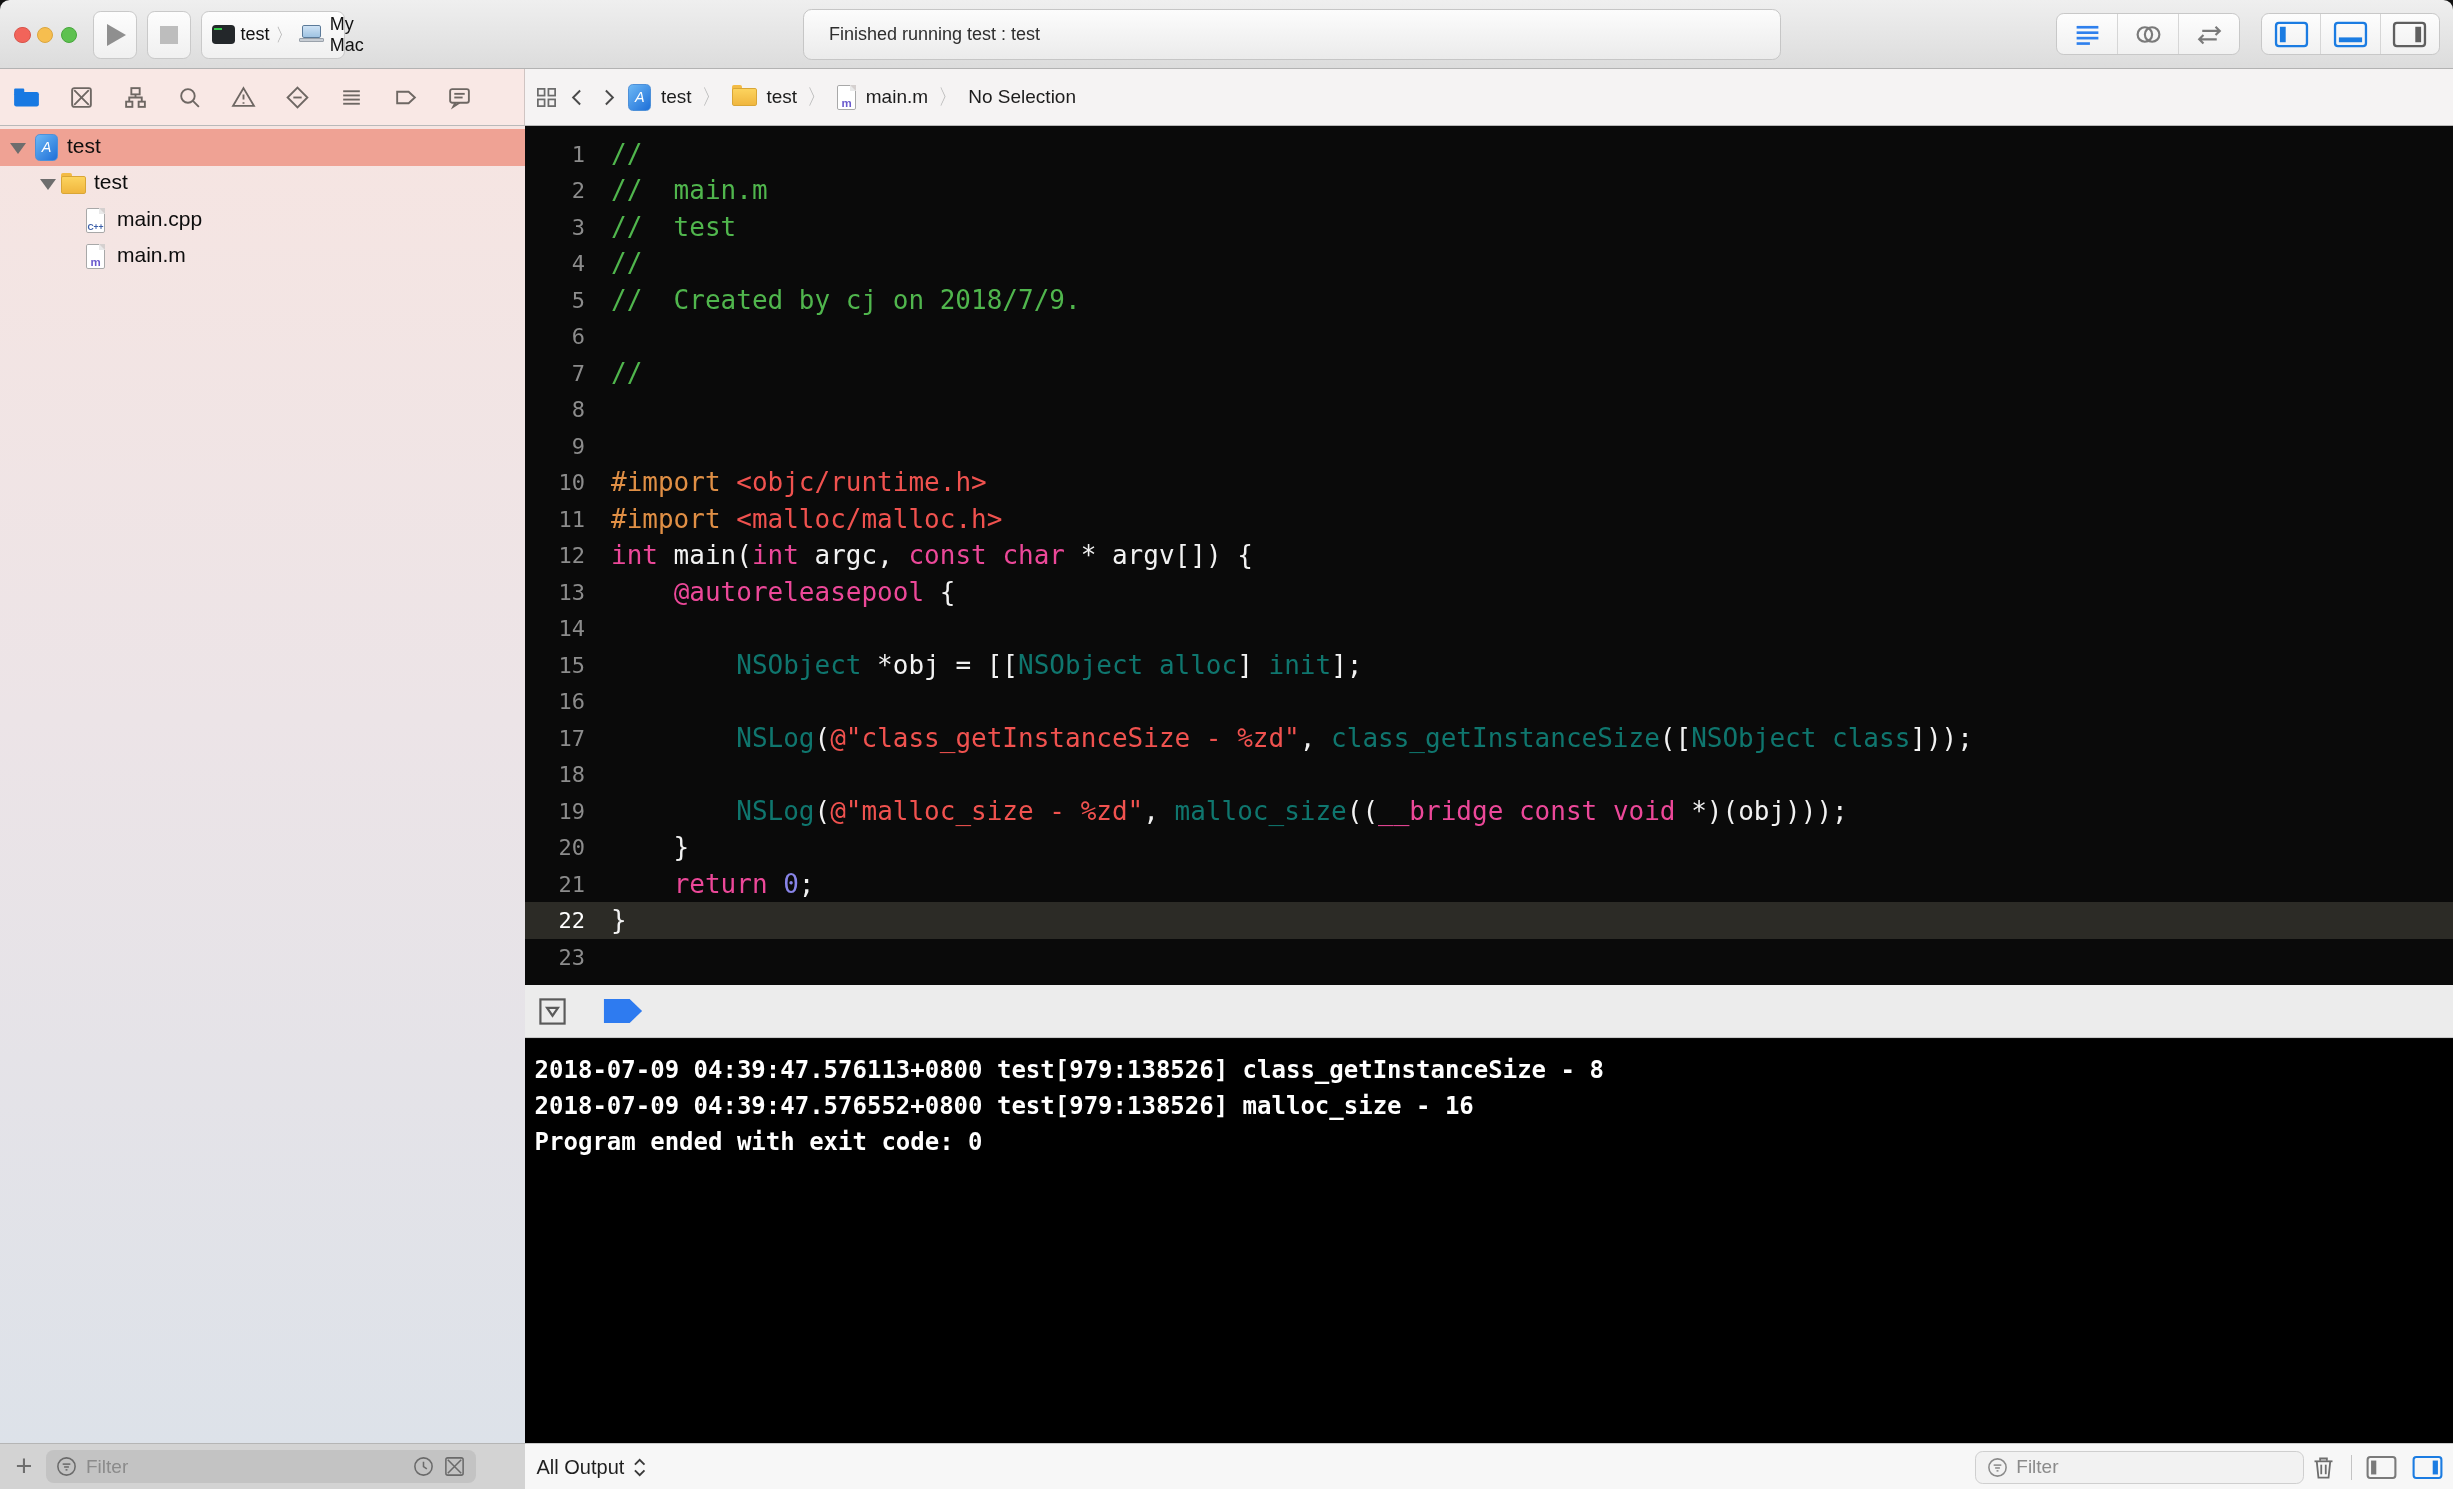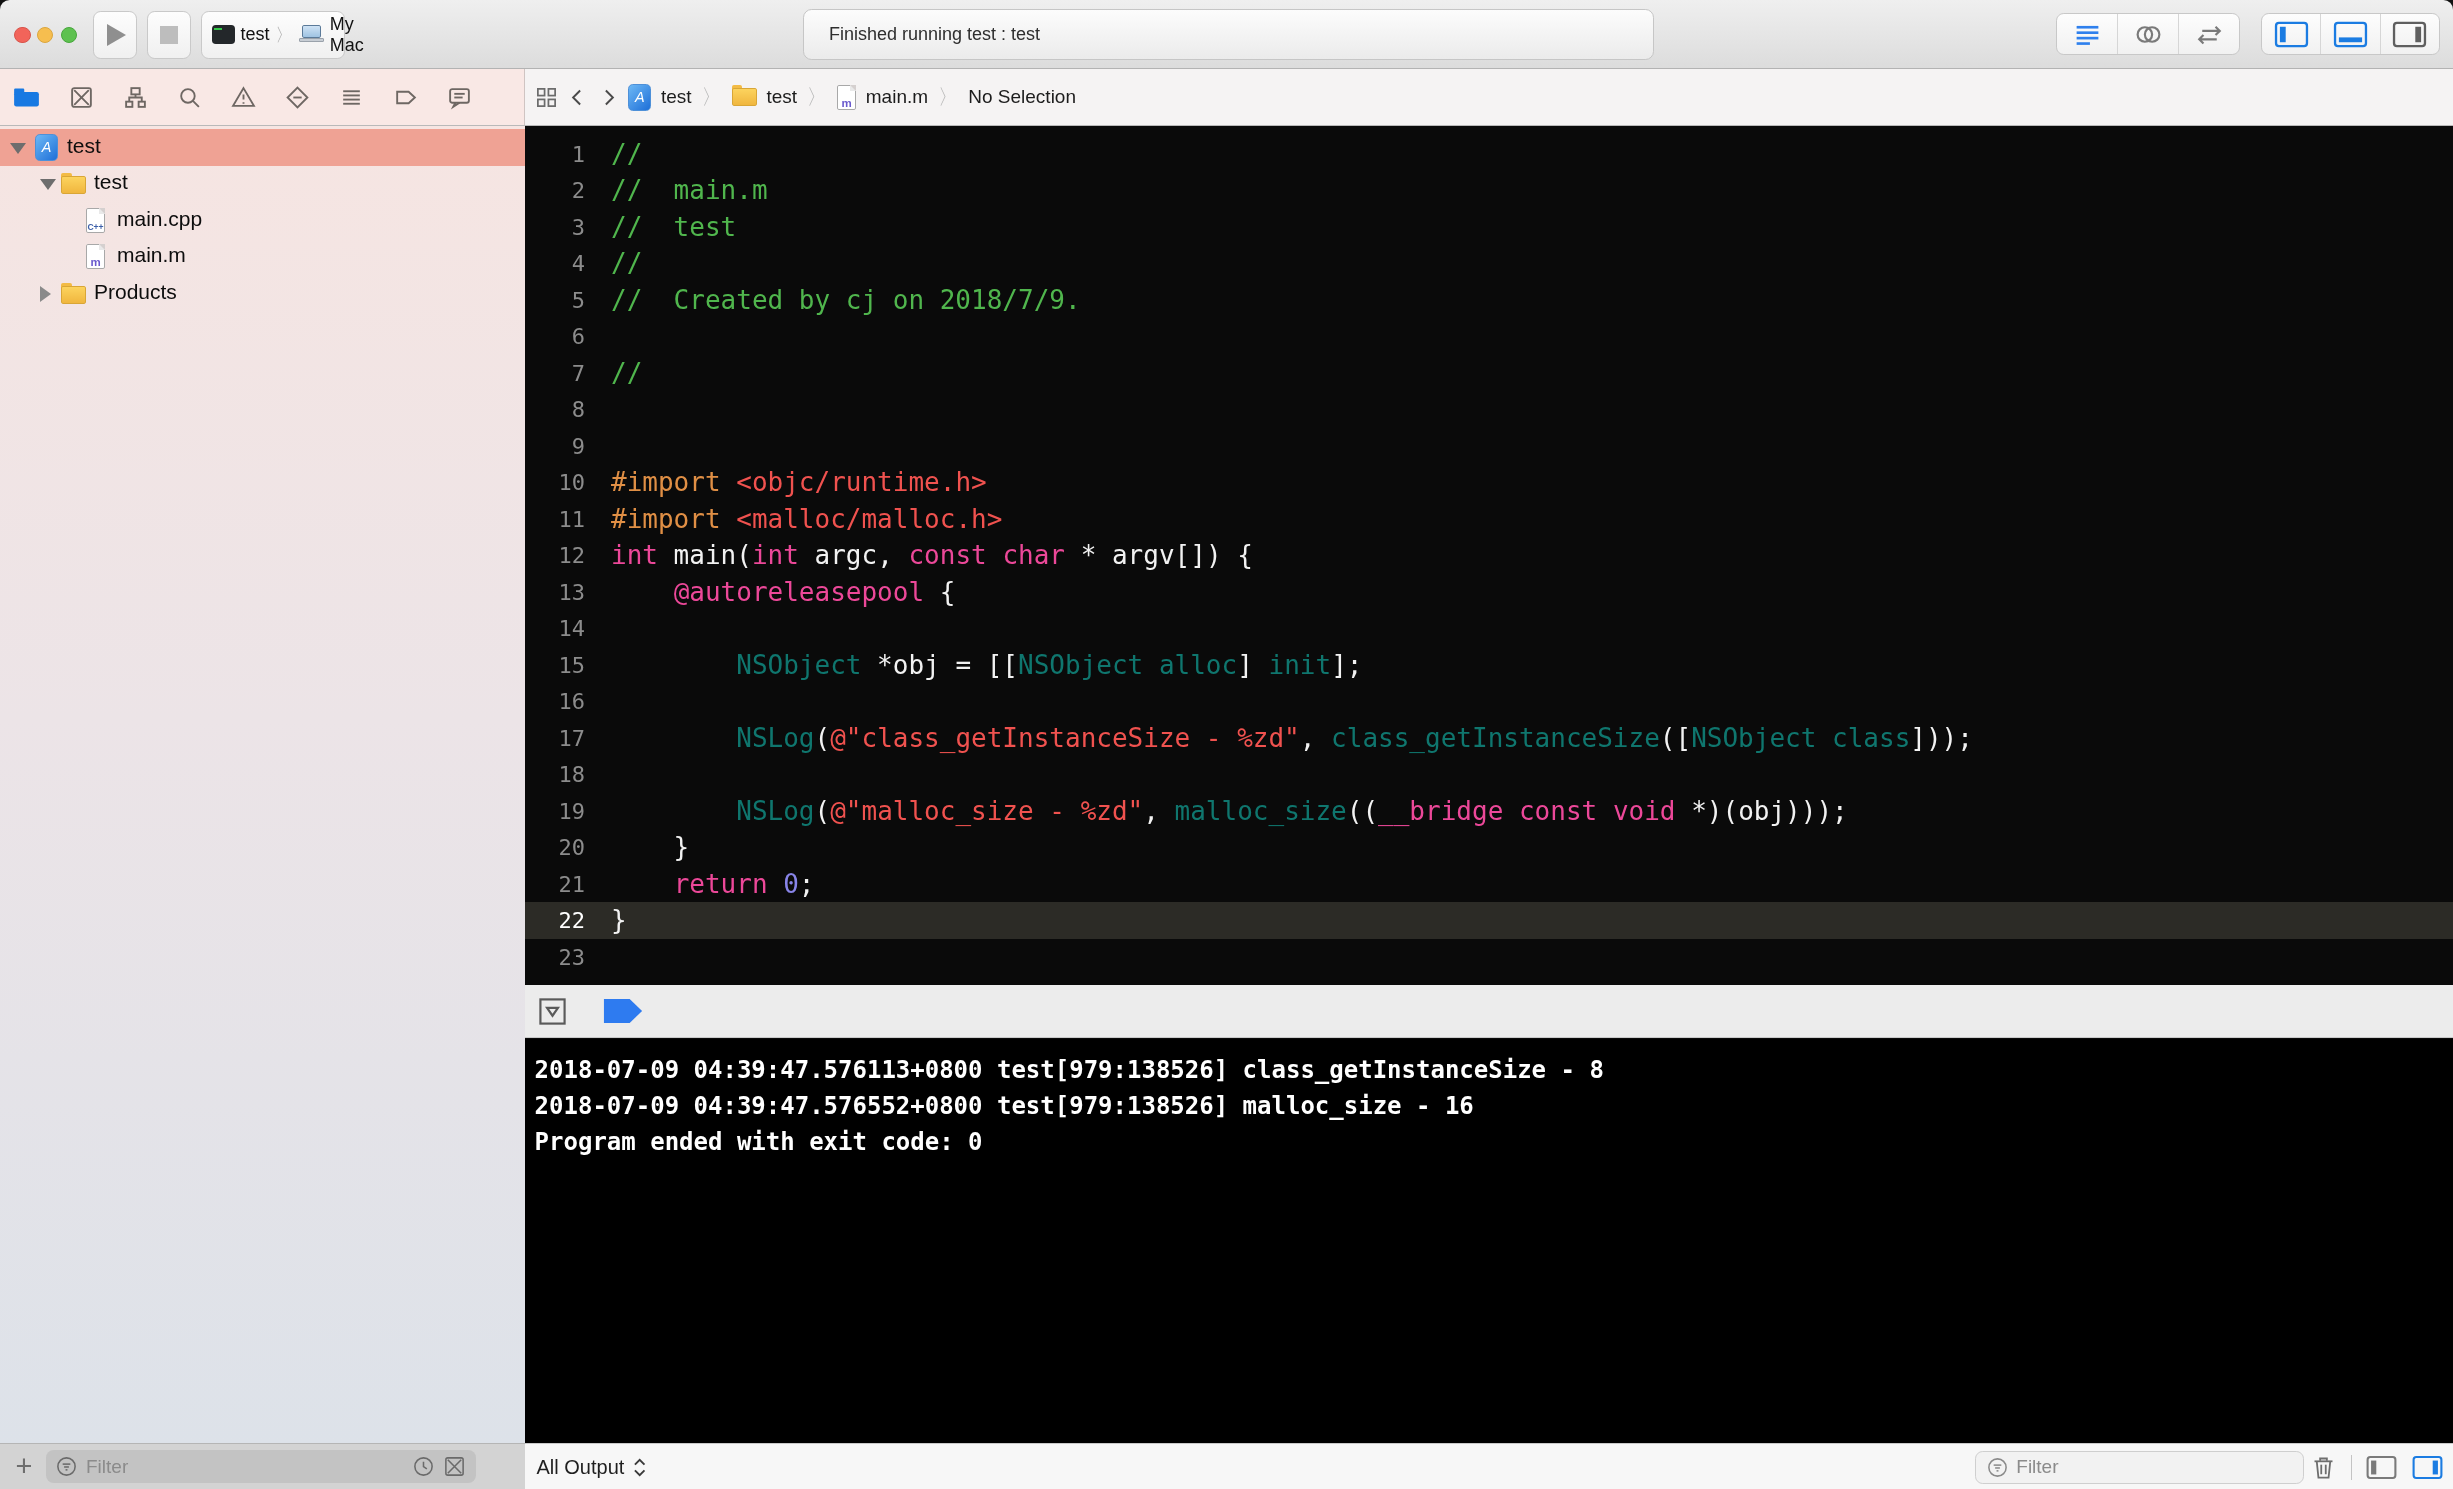--- a/index.html
+++ b/index.html
@@ -22,21 +22,21 @@
   #stop-glyph { width:18px; height:18px; background:#bdbdbd; }
   #scheme-pill { left:201px; width:144px; top:10.6px; height:48px; position:absolute;
     background:linear-gradient(#fdfdfd,#f0f0f0); border:1px solid #c9c9c9; border-radius:7.7px;
     display:flex; align-items:center; gap:5.8px; padding:0 9.6px; font-size:18px; color:#111; }
   #target-icon { width:23px; height:19px; background:#23272a; border-radius:3.8px; position:relative; flex:none;}
   #target-icon::after{ content:""; position:absolute; left:2.9px; top:2.9px; width:7.7px; height:1.9px; background:#35c94a; }
   .crumb-sep { color:#b0b0b0; font-size:18px; }
   #laptop-icon { position:relative; width:25px; height:19px; flex:none;}
   #laptop-icon .scr { position:absolute; left:2.9px; top:0; width:19px; height:13.4px; border:1.9px solid #5b7a99; border-radius:1.9px; background:linear-gradient(#cfe3f5,#9fc3e2); }
   #laptop-icon .base { position:absolute; left:0; top:13.4px; width:25px; height:3.8px; background:#c7cdd4; border:1px solid #9aa2ab; border-radius:1px; }
-  #status-pill { position:absolute; left:803px; top:8.6px; width:851px; height:51px;
+  #status-pill { position:absolute; left:803px; top:8.6px; width:978px; height:51px;
     background:linear-gradient(#fcfcfc,#ebebeb); border:1px solid #c6c6c6; border-radius:8.6px;
     display:flex; align-items:center; padding-left:25px; font-size:18px; color:#2e2e2e; }
   #editor-mode-group { position:absolute; left:2056px; top:13.4px; width:184px; height:42px; display:flex;
     background:linear-gradient(#fdfdfd,#f1f1f1); border:1px solid #c8c8c8; border-radius:7.7px; }
   .seg { flex:1; display:flex; align-items:center; justify-content:center; border-right:1px solid #d6d6d6; }
   .seg:last-child { border-right:none; }
   #view-toggle-group { position:absolute; left:2261px; top:13.4px; width:179px; height:42px; display:flex;
     background:linear-gradient(#fdfdfd,#f1f1f1); border:1px solid #c8c8c8; border-radius:7.7px; }
 
   
@@ -281,28 +281,20 @@
         </span>
         <span style="position:absolute;left:94px;top:4.8px">test</span>
       </div>
       <div class="tree-row" style="top: 76px;">
         <span class="mini-file badge-cpp" style="position:absolute;left:86px;top:5.8px">C++</span>
         <span style="position:absolute;left:117px;top:4.8px">main.cpp</span>
       </div>
       <div class="tree-row" style="top: 112px;">
         <span class="mini-file badge-m" style="position:absolute;left:86px;top:5.8px">m</span>
         <span style="position:absolute;left:117px;top:4.8px">main.m</span>
-      </div>
-      <div class="tree-row" style="top: 149px;">
-        <span class="disc closed" style="left:40px"></span>
-        <span class="mini-folder" style="position:absolute;left:61px;top:10.6px">
-          <span class="tab"></span>
-          <span class="bod"></span>
-        </span>
-        <span style="position:absolute;left:94px;top:4.8px">Products</span>
       </div>
     </div>
   <div id="sidebar-bottom-bar">
     <span id="add-button">+</span>
     <div class="filter-field" id="nav-filter-field">
       <svg width="23" height="23" viewBox="0 0 24 24">
         <g stroke="#6a6a6a" stroke-width="1.6" fill="none">
           <circle cx="12" cy="12" r="9"></circle>
             <line x1="8" y1="9.5" x2="16" y2="9.5"></line>
           <line x1="9.5" y1="12.5" x2="14.5" y2="12.5"></line>

